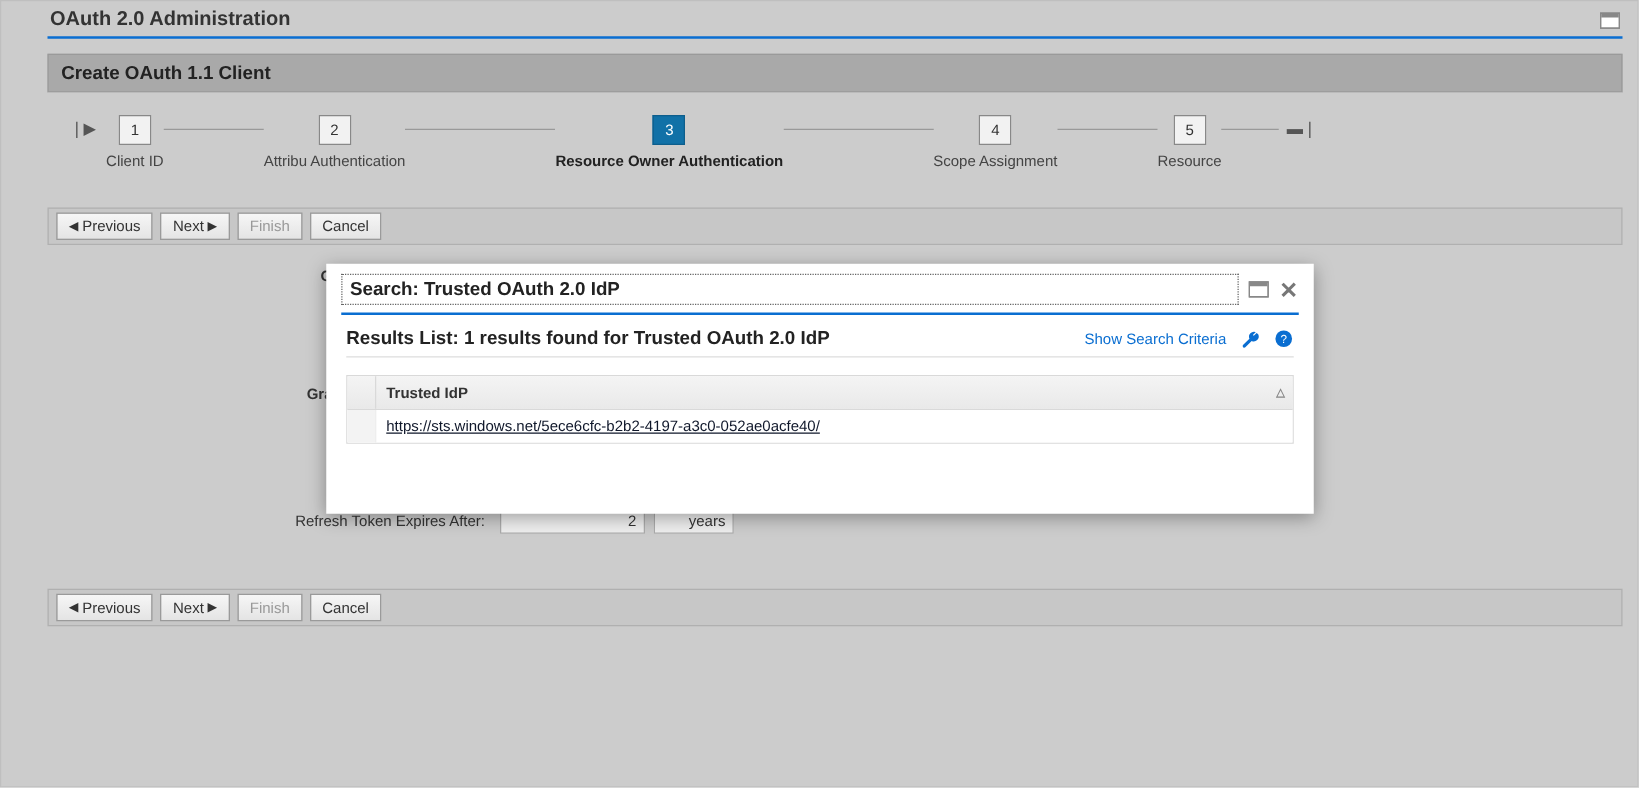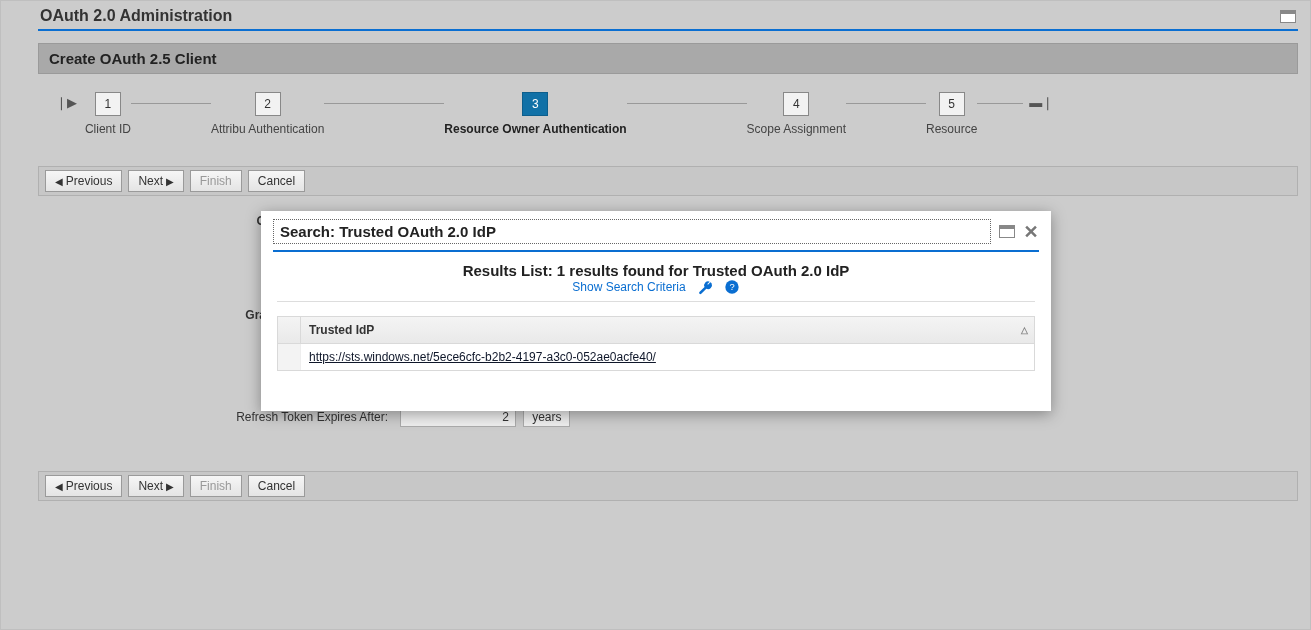--- a/index.html
+++ b/index.html
@@ -161,21 +161,21 @@
   .fval input[type=text]{
     border:1px solid #aaa;
     background:#eee;
     color:#333;
     padding:2px 6px;
     height:20px;
     box-sizing:border-box;
     font-size:12px;
   }
   .fval .num{width:116px;text-align:right;}
-  .fval .unit{width:47px;text-align:center;margin-left:4px;}
+  .fval .unit{width:64px;text-align:right;margin-left:4px;}
   .empty-checkbox{
     width:14px;height:14px;border:1px solid #999;background:#eee;display:inline-block;
   }
   
   .modal{
     position:absolute;
     left:261px;
     top:211px;
     width:790px;
     height:200px;
@@ -202,21 +202,20 @@
   .icon-win-small{width:16px;height:13px;}
   .icon-close{
     width:16px;height:16px;
     display:inline-flex;align-items:center;justify-content:center;
     color:#777;font-size:18px;font-weight:bold;cursor:pointer;line-height:1;
   }
   .modal-sep{height:2px;background:#0a6ed1;margin:6px 0 10px 0;}
   .modal-sub{
     display:flex;align-items:center;justify-content:space-between;
     margin:0 4px 6px 4px;
-    flex-direction:column;
   }
   .modal-sub-title{font-size:15px;font-weight:bold;color:#222;}
   .modal-sub-actions{display:flex;align-items:center;gap:11px;}
   .link{color:#0a6ed1;font-size:12px;cursor:pointer;}
   .wrench,.help{
     width:16px;height:16px;display:inline-block;
   }
   .wrench svg,.help svg{width:16px;height:16px;}
   .modal-sub-sep{height:1px;background:#ddd;margin:0 4px 14px 4px;}
   
@@ -252,21 +251,21 @@
 <div class="frame">
 
   <div class="page-title-row">
     <span class="page-title-text">OAuth 2.0 Administration</span>
     <span class="win-icon"></span>
   </div>
   <div class="title-sep"></div>
 
   <div class="content">
 
-    <div class="section-title">Create OAuth 2.5 Client</div>
+    <div class="section-title">Create OAuth 1.1 Client</div>
 
     <div class="roadmap">
       <span class="rm-end">❘▶</span>
 
       <div class="rm-step">
         <div class="rm-box">1</div>
         <div class="rm-label">Client ID</div>
       </div>
       <div class="rm-conn"></div>
 

